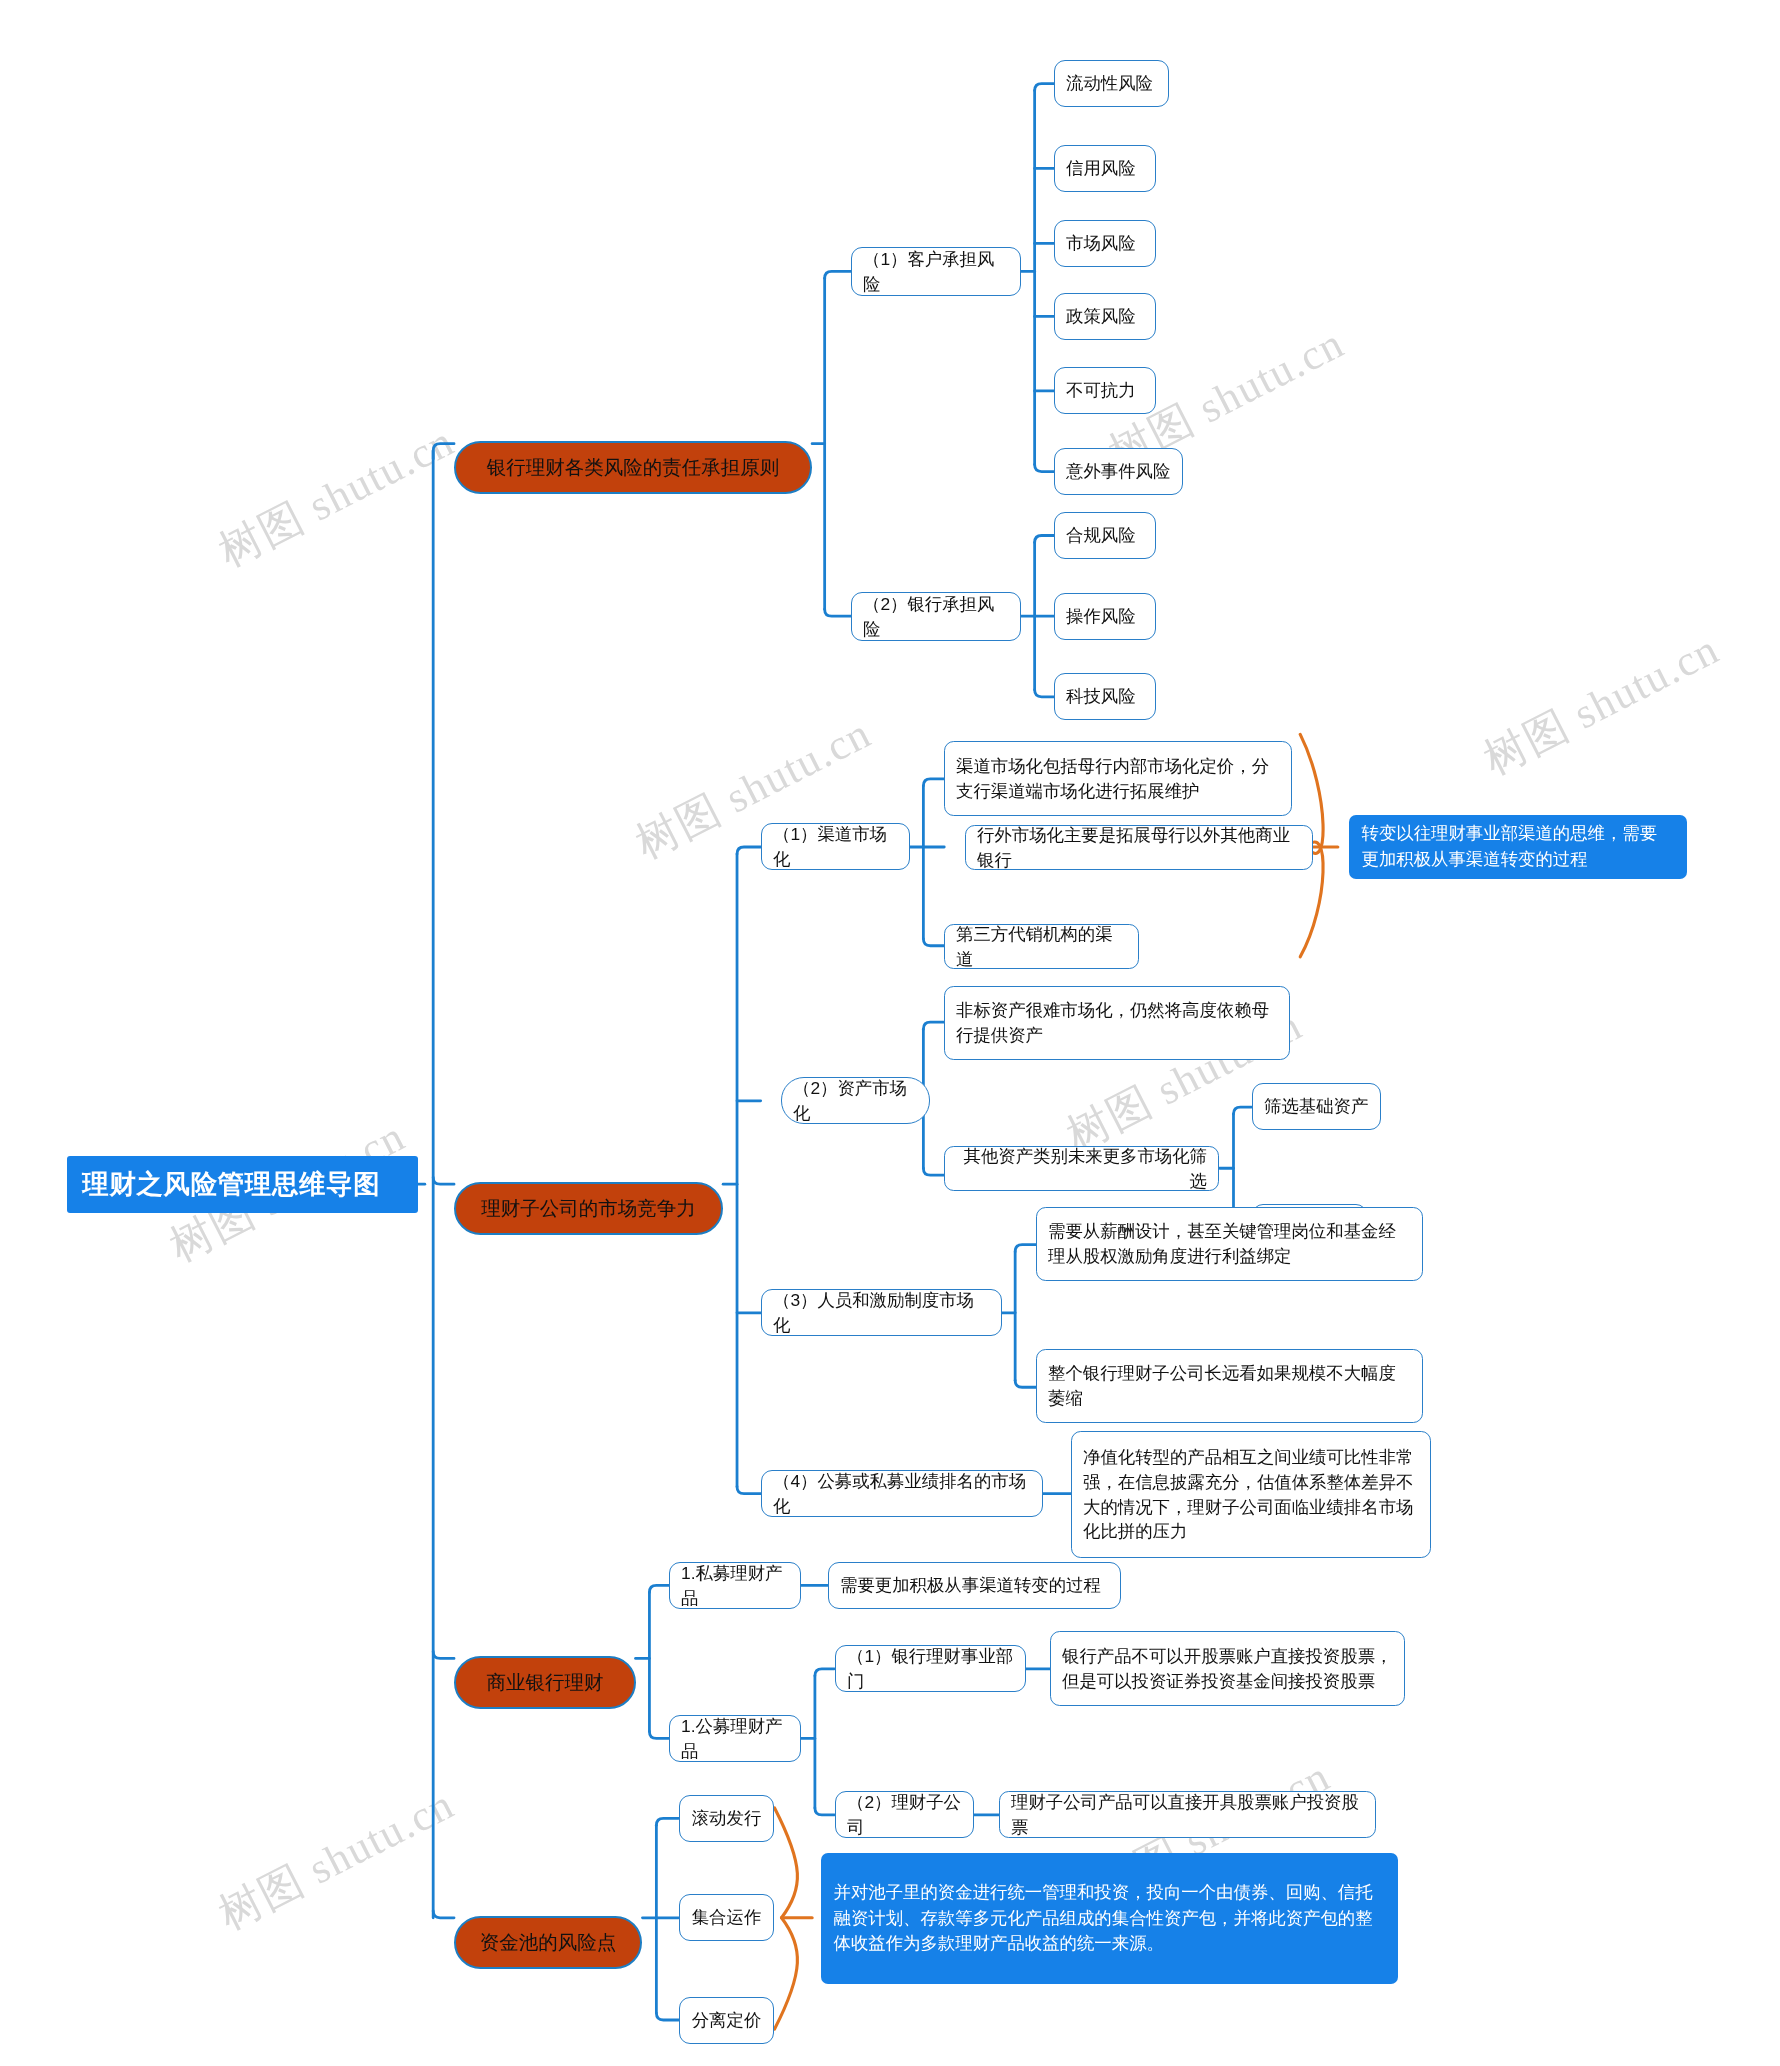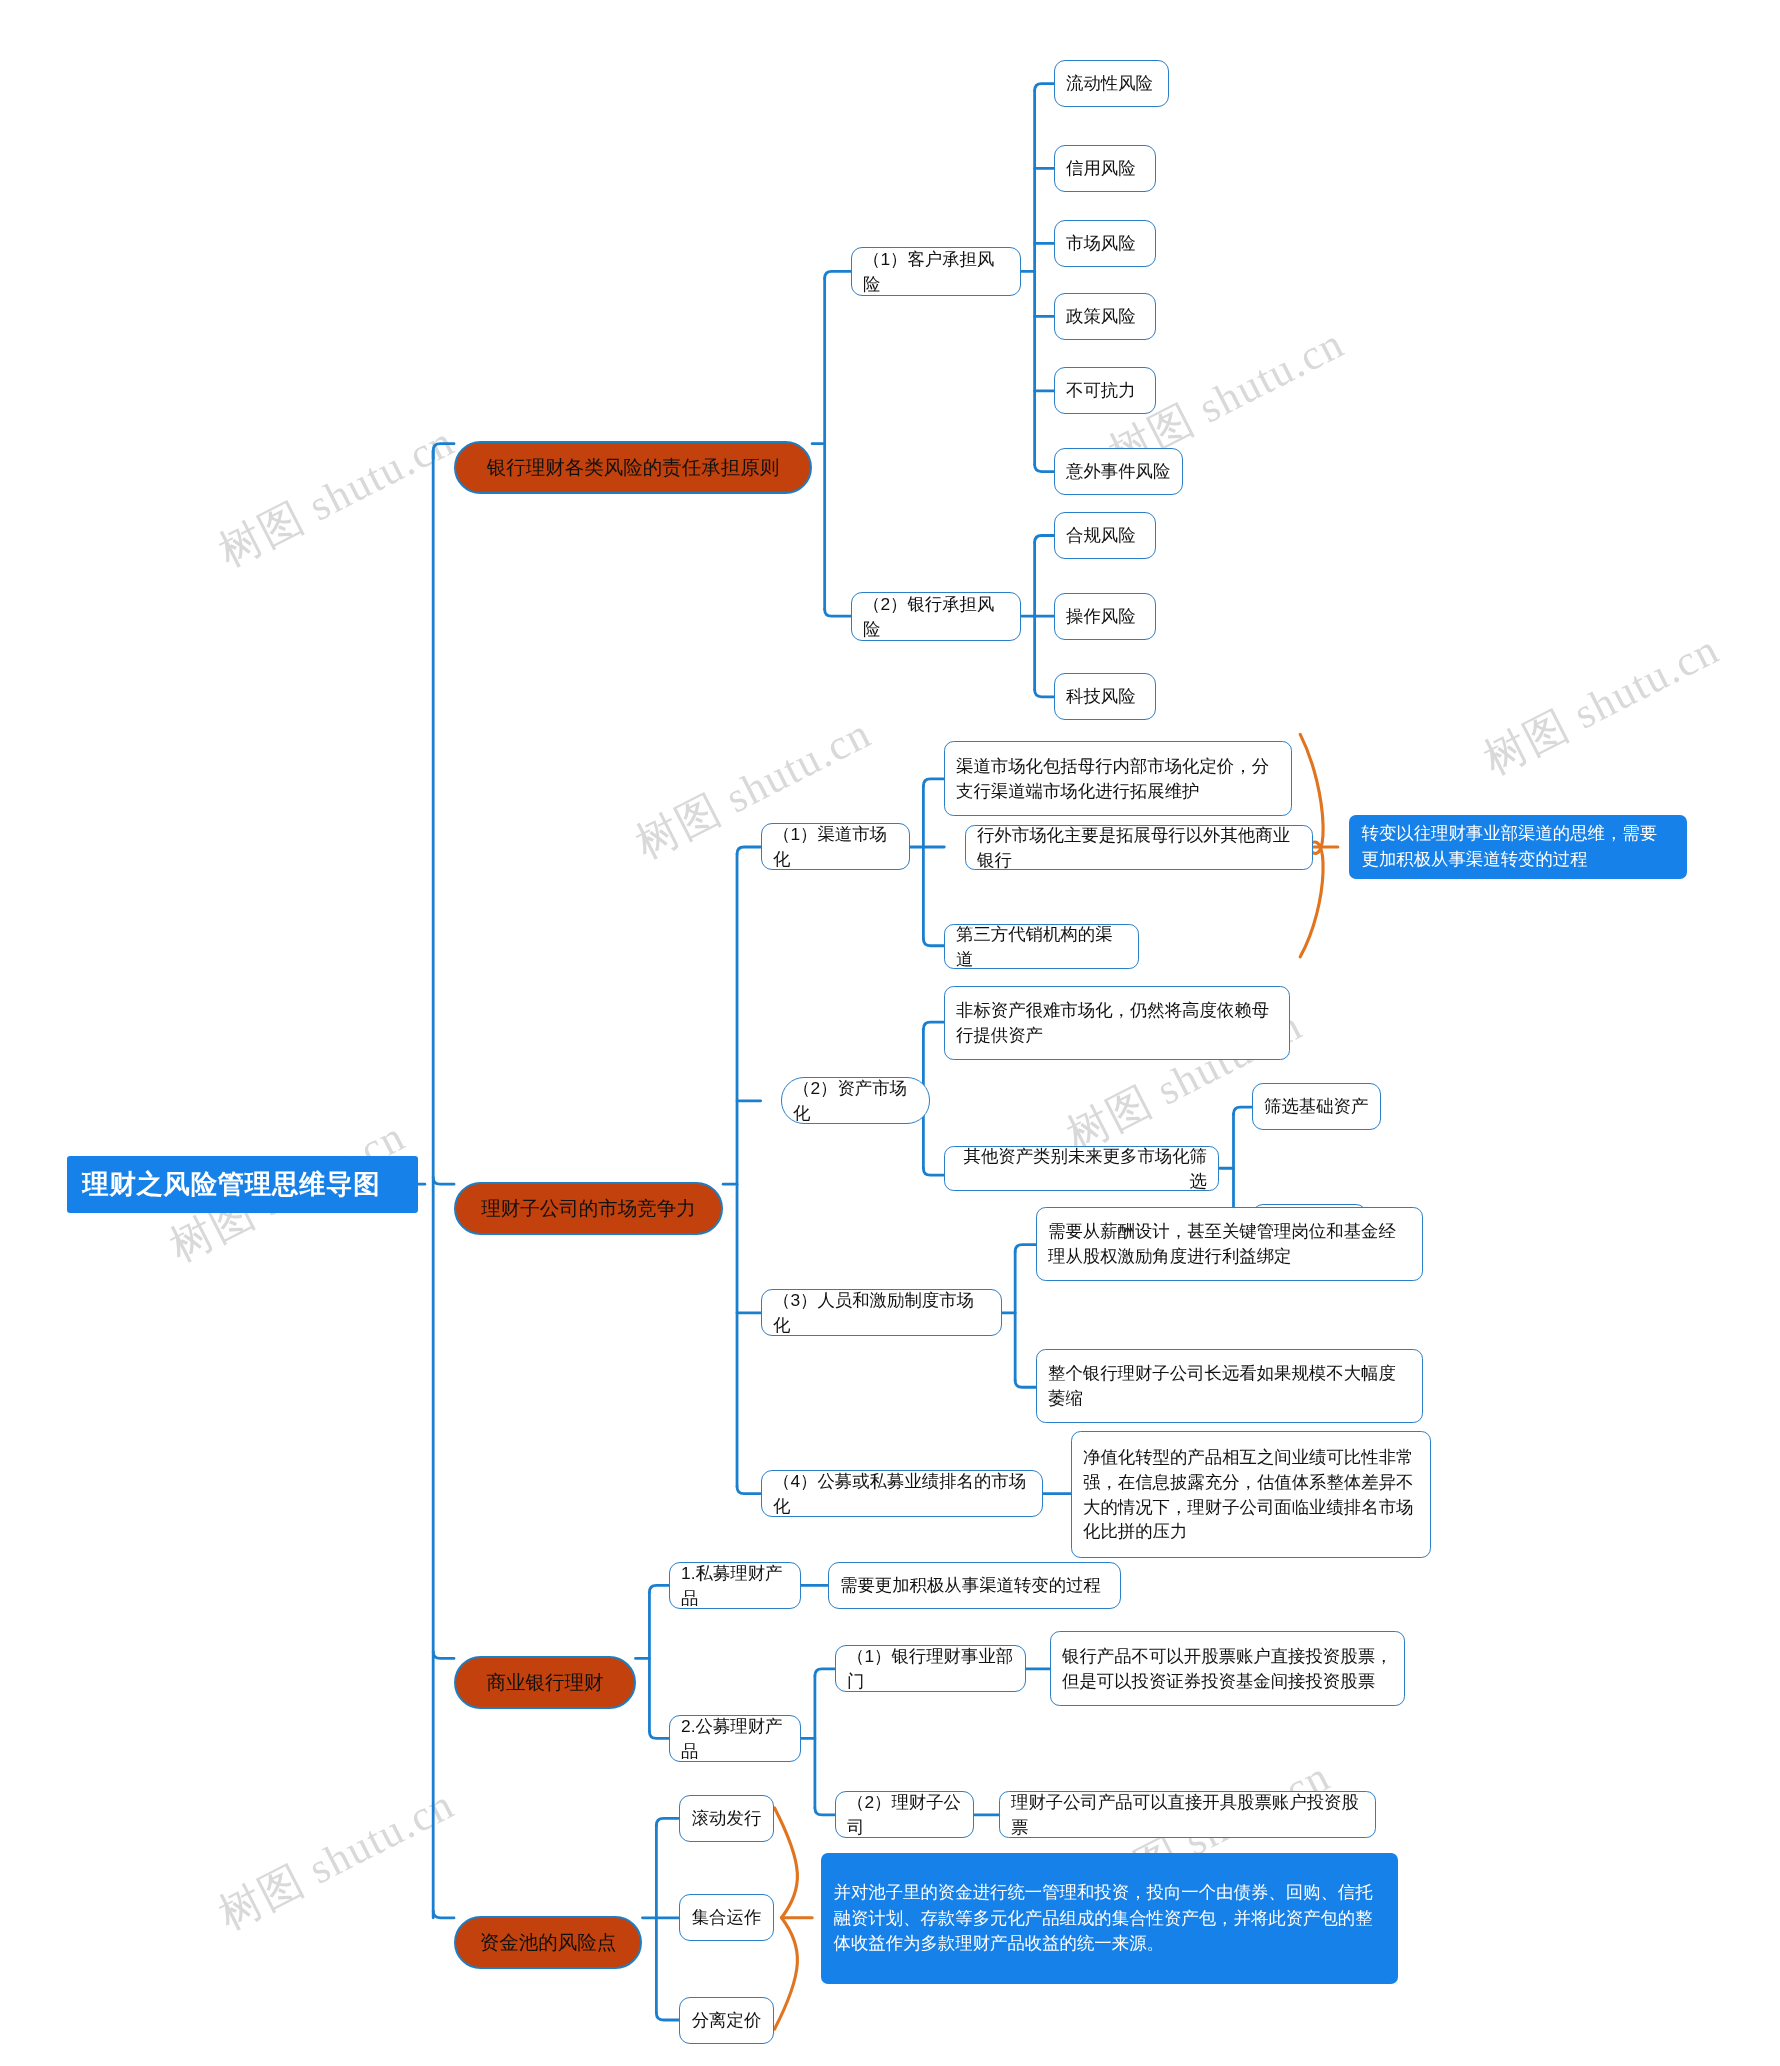--- a/index.html
+++ b/index.html
@@ -238,21 +238,21 @@
   <div class="node" style="left:1036px;top:1207px;width:387px;height:74px;">需要从薪酬设计，甚至关键管理岗位和基金经理从股权激励角度进行利益绑定</div>
 
   <div class="node tight ctr" style="left:761px;top:1470px;width:282px;height:47px;">（4）公募或私募业绩排名的市场化</div>
   <div class="node" style="left:1071px;top:1431px;width:360px;height:127px;">净值化转型的产品相互之间业绩可比性非常强，在信息披露充分，估值体系整体差异不大的情况下，理财子公司面临业绩排名市场化比拼的压力</div>
 
   <div class="node lvl1" style="left:454px;top:1632px;width:182px;height:53px;">商业银行理财</div>
 
   <div class="node tight" style="left:669px;top:1562px;width:132px;height:47px;">1.私募理财产品</div>
   <div class="node tight" style="left:828px;top:1562px;width:293px;height:47px;">需要更加积极从事渠道转变的过程</div>
 
-  <div class="node tight" style="left:669px;top:1715px;width:132px;height:47px;">2.公募理财产品</div>
+  <div class="node tight" style="left:669px;top:1715px;width:132px;height:47px;">1.公募理财产品</div>
 
   <div class="node tight ctr" style="left:835px;top:1645px;width:191px;height:47px;">（1）银行理财事业部门</div>
   <div class="node" style="left:1050px;top:1631px;width:355px;height:75px;">银行产品不可以开股票账户直接投资股票，但是可以投资证券投资基金间接投资股票</div>
 
   <div class="node tight ctr" style="left:835px;top:1791px;width:139px;height:47px;">（2）理财子公司</div>
   <div class="node" style="left:999px;top:1791px;width:377px;height:47px;">理财子公司产品可以直接开具股票账户投资股票</div>
 
   <div class="node lvl1" style="left:454px;top:1892px;width:188px;height:53px;">资金池的风险点</div>
 
   <div class="node tight ctr" style="left:679px;top:1795px;width:95px;height:47px;">滚动发行</div>

